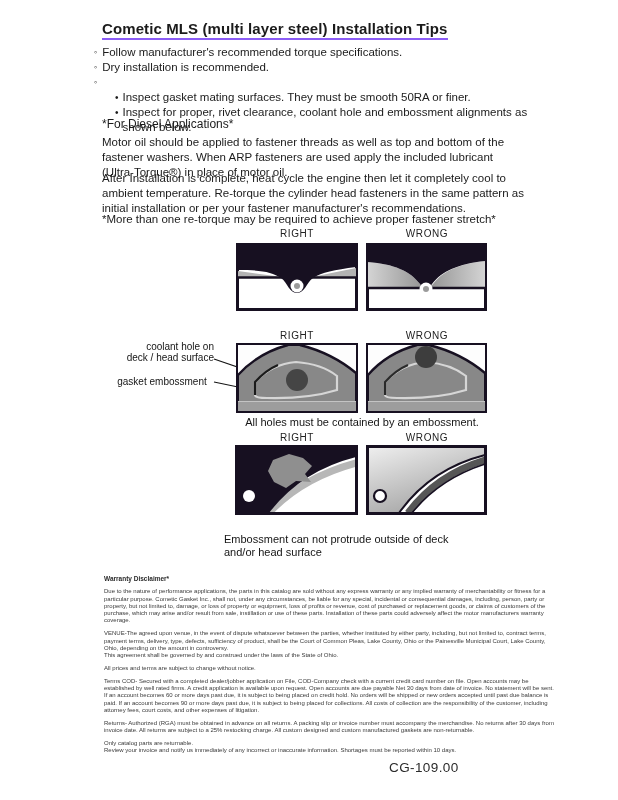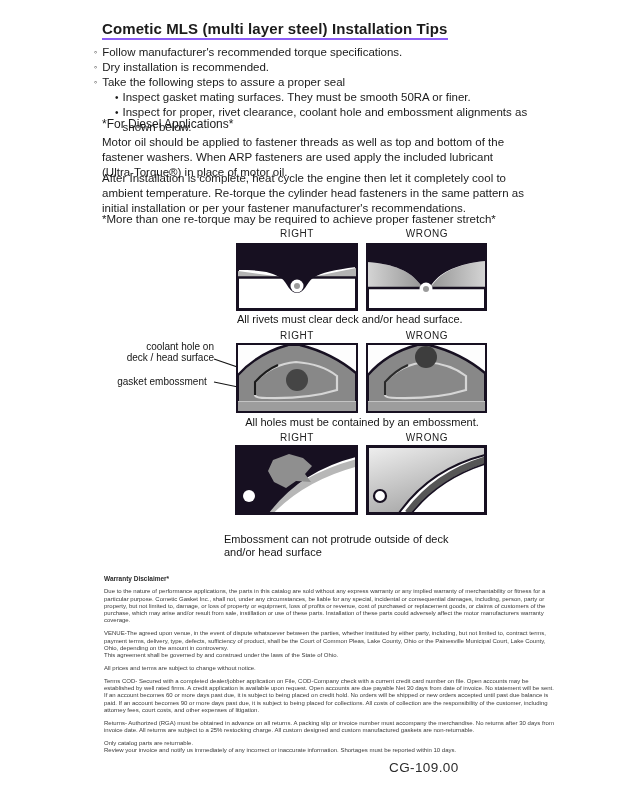--- a/index.html
+++ b/index.html
@@ -36,21 +36,20 @@
     <div class="b">
         <span class="dot">◦</span>
         <span>Follow manufacturer's recommended torque specifications.</span>
       </div>
     <div class="b">
         <span class="dot">◦</span>
         <span>Dry installation is recommended.</span>
       </div>
     <div class="b">
         <span class="dot">◦</span>
-        <span>Take the following steps to assure a proper seal</span>
       </div>
     <div class="sb">
         <span class="dot2">•</span>
         <span>Inspect gasket mating surfaces.  They must be smooth 50RA or finer.</span>
       </div>
     <div class="sb">
         <span class="dot2">•</span>
         <span>Inspect for proper, rivet clearance, coolant hole and embossment alignments as shown below.</span>
       </div>
   </div>
@@ -90,21 +89,20 @@
       <rect x="1.5" y="1.5" width="118" height="65" fill="#ffffff" stroke="#171021" stroke-width="3"></rect>
       <path d="M2,19 C28,21 44,28 54,41 L58,45 L2,45 Z" fill="url(#gL)"></path>
       <path d="M119,18 C93,21 77,28 67,41 L63,45 L119,45 Z" fill="url(#gR)"></path>
       <path d="M2,2 H119 V18 C92,21 76,28 66,41 C63,46 62,49 60,49 C58,49 57,46 54,41 C44,28 28,21 2,19 Z" fill="#171021"></path>
       <line x1="2" y1="45" x2="119" y2="45" stroke="#171021" stroke-width="2.4"></line>
       <circle cx="60" cy="46" r="6.5" fill="#ffffff"></circle>
       <circle cx="60" cy="46" r="3" fill="#9a9a9a"></circle>
     </svg>
   </div>
 
-  <div class="abs caption" style="left:237px;top:313px;width:260px;">All rivets must clear deck and/or head surface.</div>
 
   <div class="abs rw-label" style="left:236px;top:330px;">RIGHT</div>
   <div class="abs rw-label" style="left:366px;top:330px;">WRONG</div>
 
   <div class="abs leader-label" style="left:116px;top:341px;width:98px;white-space:pre-line;">coolant hole on
 deck / head surface</div>
   <div class="abs leader-label" style="left:110px;top:376px;width:104px;text-align:center;">gasket embossment</div>
 
   <svg class="abs" style="left:210px;top:345px;" width="100" height="55" viewBox="0 0 100 55">
     <line x1="4" y1="14" x2="86" y2="42" stroke="#141414" stroke-width="1.2"></line>

